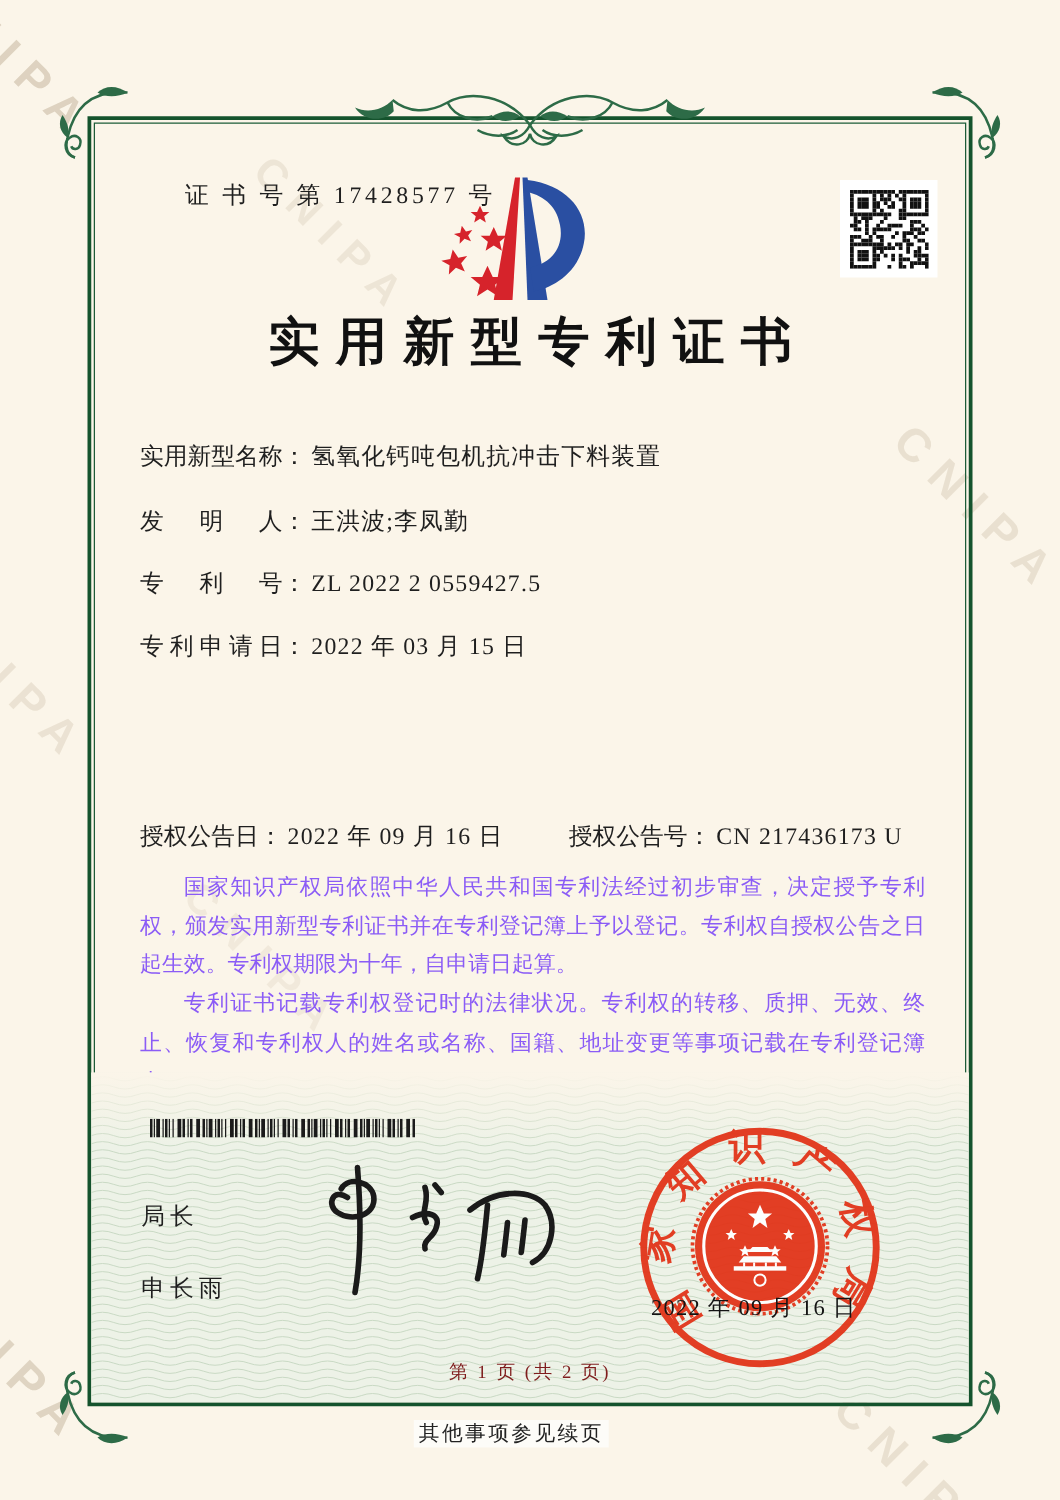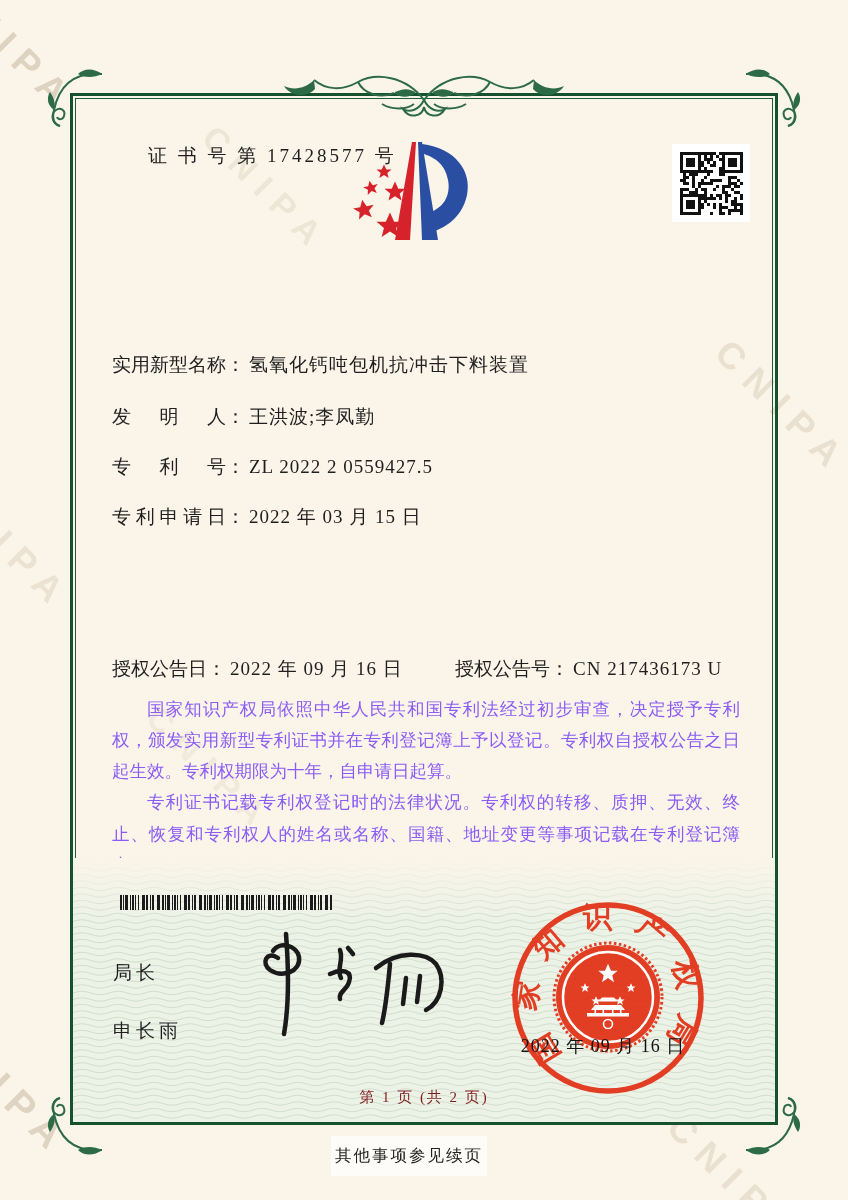--- a/index.html
+++ b/index.html
@@ -54,21 +54,21 @@
   .director-name{position:absolute;left:113px;top:1018px;font-size:19px;letter-spacing:4px;}
   .signature{position:absolute;left:248px;top:928px;width:210px;height:112px;}
   .seal{position:absolute;left:508px;top:898px;width:200px;height:200px;opacity:.94;}
   .seal-date{
     position:absolute;left:518px;top:1034px;width:170px;text-align:center;
     font-size:18px;letter-spacing:1px;color:#141414;z-index:5;
   }
   .page-info{position:absolute;left:0;top:1088px;width:100%;text-align:center;
     font-size:15px;letter-spacing:2px;color:#7f1d1d;}
   .note-box{
-    position:absolute;left:331px;top:1136px;width:156px;height:40px;background:#fdfcf8;
+    position:absolute;left:331px;top:1136px;width:156px;height:22px;background:#fdfcf8;
     display:flex;align-items:center;justify-content:center;
     font-size:16.5px;letter-spacing:2px;color:#222;
   }
 </style>
 </head>
 <body>
 
 <div class="page">
 
   <div class="wm" style="left:-38px;top:-30px;font-size:37px;opacity:.85">CNIPA</div>
@@ -382,20 +382,21 @@
           <rect x="18" y="60" width="3" height="3"></rect>
           <rect x="30" y="60" width="3" height="3"></rect>
           <rect x="39" y="60" width="3" height="3"></rect>
           <rect x="42" y="60" width="3" height="3"></rect>
           <rect x="48" y="60" width="3" height="3"></rect>
           <rect x="60" y="60" width="3" height="3"></rect>
         </g>
       </svg>
   </div>
 
+  <div class="doc-title">实用新型专利证书</div>
 
   <div class="field-row" style="top:352px">
     <span class="field-label">实用新型名称</span><span class="field-colon">：</span><span class="field-value">氢氧化钙吨包机抗冲击下料装置</span>
   </div>
   <div class="field-row" style="top:404px">
     <span class="field-label">发明人</span><span class="field-colon">：</span><span class="field-value">王洪波;李凤勤</span>
   </div>
   <div class="field-row" style="top:454px">
     <span class="field-label">专利号</span><span class="field-colon">：</span><span class="field-value">ZL 2022 2 0559427.5</span>
   </div>

